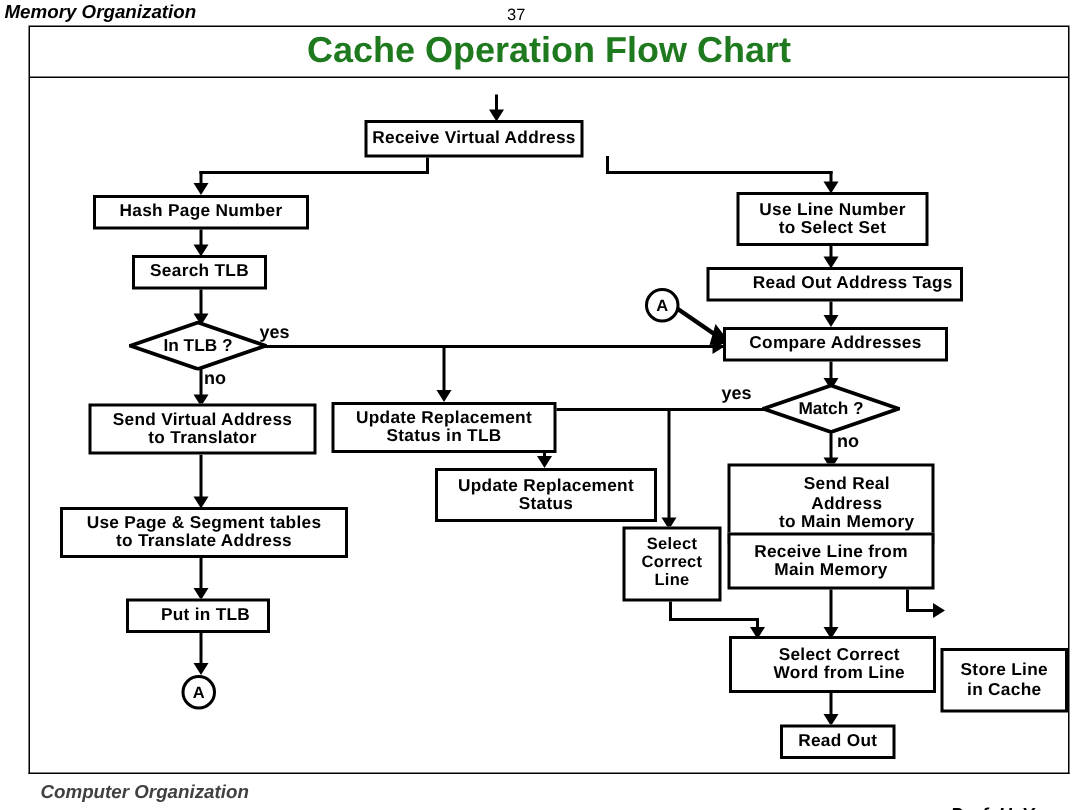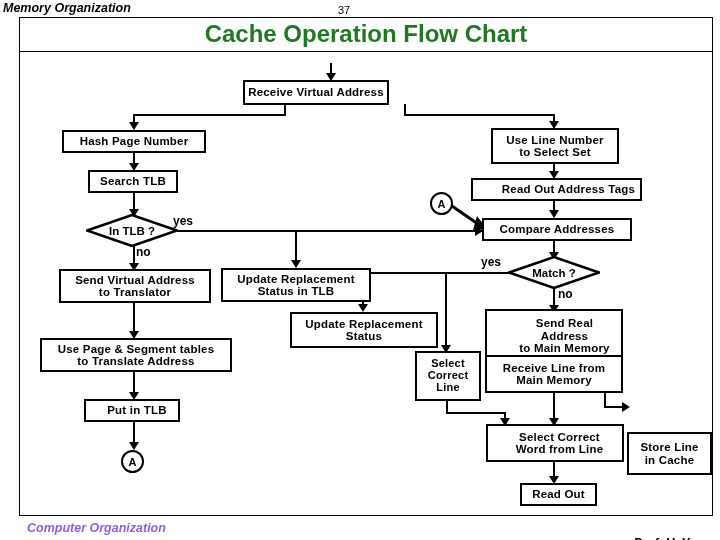--- a/index.html
+++ b/index.html
@@ -37,21 +37,21 @@
 
   
   .body-frame{
     position:absolute;left:19px;top:52px;width:694px;height:464px;
     border:1px solid #000;border-top:none;box-sizing:border-box;background:#fff;
   }
 
   
   .ftr-left{
     position:absolute;left:27px;top:521px;
-    font-size:12.5px;font-weight:bold;font-style:italic;color:#8b5cf6;
+    font-size:12.5px;font-weight:bold;font-style:italic;color:#404040;
   }
   .ftr-right{
     position:absolute;right:8px;top:536px;
     font-size:12.5px;font-weight:bold;font-style:italic;color:#000;padding-left:33px;
   }
 
   
   .node{
     position:absolute;box-sizing:border-box;
     border:2px solid #000;background:#fff;

